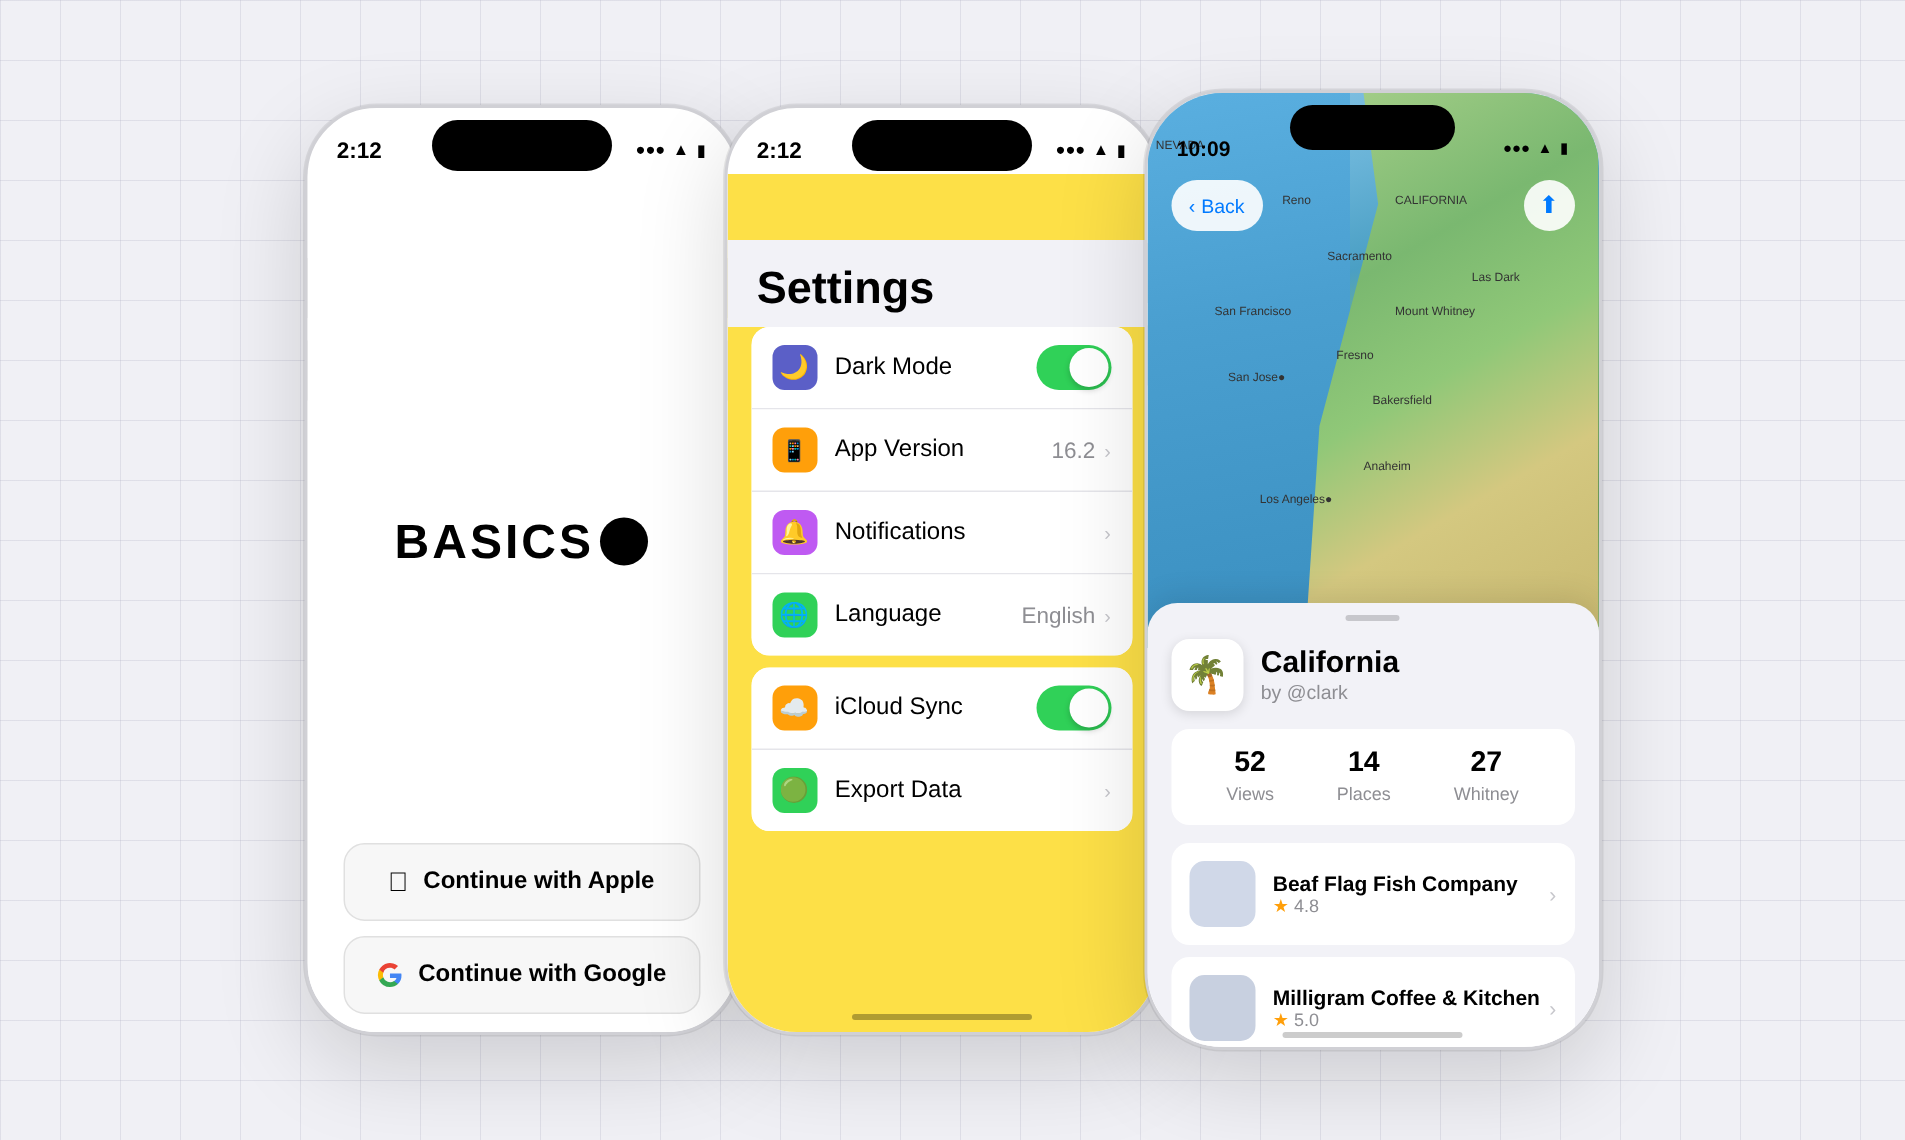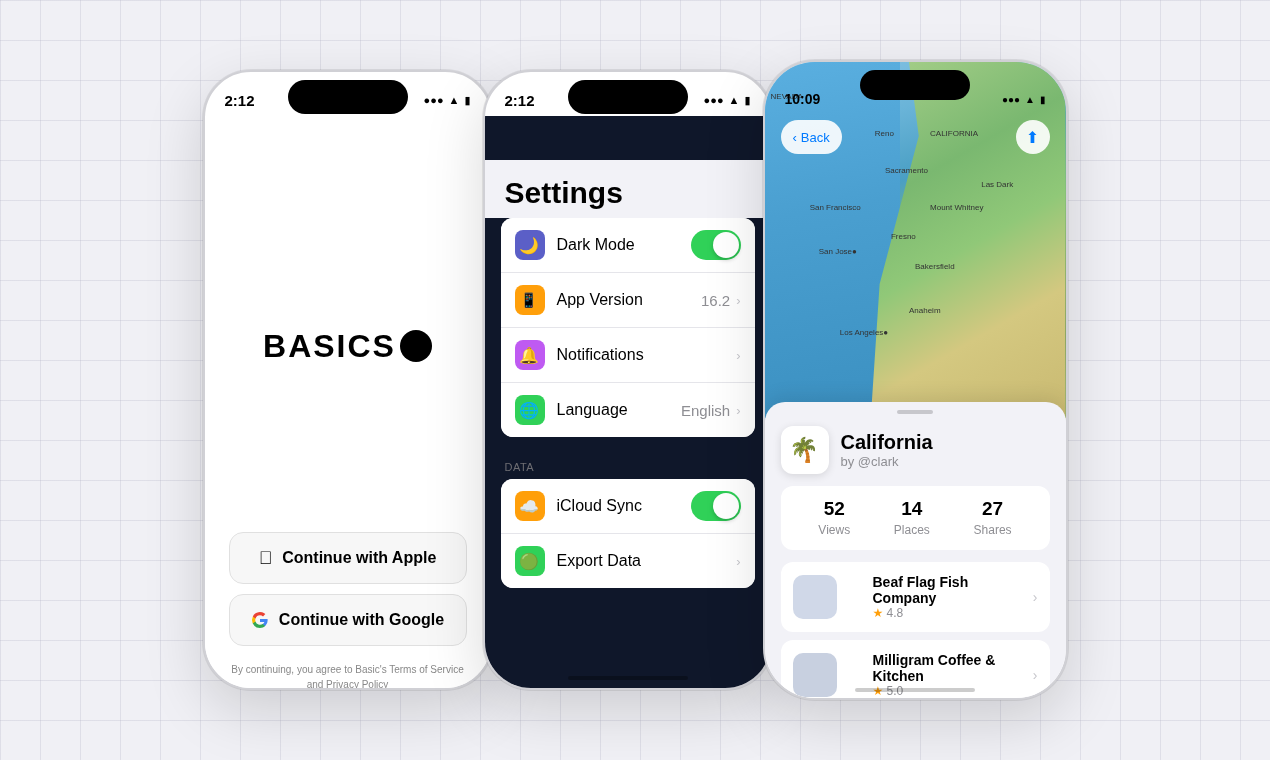--- a/index.html
+++ b/index.html
@@ -197,21 +197,21 @@
 
     .basics-terms {
       font-size: 10px;
       color: #888;
       text-align: center;
       line-height: 1.5;
     }
 
     
     .settings-screen {
-      background: #0f172a;
+      background: #fde047;
       height: 100%;
       padding-top: 44px;
     }
 
     .settings-title {
       font-size: 30px;
       font-weight: 700;
       padding: 16px 20px 8px;
       color: #000;
       background: #f2f2f7;
@@ -465,21 +465,20 @@
       padding: 0 16px;
     }
 
     .place-item {
       display: flex;
       align-items: center;
       background: #fff;
       border-radius: 12px;
       padding: 12px;
       margin-bottom: 8px;
-      gap: 24px;
     }
 
     .place-thumb {
       width: 44px;
       height: 44px;
       border-radius: 10px;
       background: #d0d8e8;
       margin-right: 12px;
       flex-shrink: 0;
     }
@@ -546,23 +545,20 @@
             <svg class="google-icon" viewBox="0 0 18 18">
               <path fill="#4285F4" d="M16.51 8H8.98v3h4.3c-.18 1-.74 1.48-1.6 2.04v2.01h2.6a7.8 7.8 0 0 0 2.38-5.88c0-.57-.05-.66-.15-1.18z"></path>
               <path fill="#34A853" d="M8.98 17c2.16 0 3.97-.72 5.3-1.94l-2.6-2a4.8 4.8 0 0 1-7.18-2.54H1.83v2.07A8 8 0 0 0 8.98 17z"></path>
               <path fill="#FBBC05" d="M4.5 10.52a4.8 4.8 0 0 1 0-3.04V5.41H1.83a8 8 0 0 0 0 7.18l2.67-2.07z"></path>
               <path fill="#EA4335" d="M8.98 4.18c1.17 0 2.23.4 3.06 1.2l2.3-2.3A8 8 0 0 0 1.83 5.4L4.5 7.49a4.77 4.77 0 0 1 4.48-3.31z"></path>
             </svg>
             <span>Continue with Google</span>
           </button>
         </div>
 
-        <div class="basics-terms">
-          <span>By continuing, you agree to Basic's Terms of Service and Privacy Policy</span>
-        </div>
       </div>
     </div>
   </div>
 
   <div class="phone phone-middle">
     <div class="screen-content">
 
       <div class="status-bar">
         <span class="status-time">2:12</span>
         <div class="dynamic-island"></div>
@@ -601,21 +597,20 @@
           </div>
 
           <div class="settings-item">
             <div class="settings-icon icon-lang">🌐</div>
             <span class="settings-label">Language</span>
             <span class="settings-value">English</span>
             <span class="chevron">›</span>
           </div>
         </div>
 
-        <div class="settings-section-header">DATA</div>
 
         <div class="settings-group">
 
           <div class="settings-item">
             <div class="settings-icon" style="background:#ff9f0a;">☁️</div>
             <span class="settings-label">iCloud Sync</span>
             <div class="toggle"></div>
           </div>
 
           <div class="settings-item">
@@ -641,21 +636,21 @@
           <span style="font-size:10px;">▲</span>
           <span style="font-size:10px;">▮</span>
         </div>
       </div>
 
       <div class="map-area">
         <div class="map-bg">
           <div class="map-water"></div>
           <div class="map-land"></div>
 
-          <span class="map-city-label" style="left:30%;top:18%;margin-left:20px;">Reno</span>
+          <span class="map-city-label" style="left:30%;top:18%;">Reno</span>
           <span class="map-city-label" style="left:40%;top:28%;">Sacramento</span>
           <span class="map-city-label" style="left:15%;top:38%;">San Francisco</span>
           <span class="map-city-label" style="left:18%;top:50%;">San Jose●</span>
           <span class="map-city-label" style="left:42%;top:46%;">Fresno</span>
           <span class="map-city-label" style="left:55%;top:38%;">Mount Whitney</span>
           <span class="map-city-label" style="left:50%;top:54%;">Bakersfield</span>
           <span class="map-city-label" style="left:72%;top:32%;">Las Dark</span>
           <span class="map-city-label" style="left:25%;top:72%;">Los Angeles●</span>
           <span class="map-city-label" style="left:48%;top:66%;text-align:right;">Anaheim</span>
           <span class="map-city-label" style="left:2%;top:8%;">NEVADA</span>
@@ -690,21 +685,21 @@
           <div class="stat-item">
             <span class="stat-number">52</span>
             <span class="stat-label">Views</span>
           </div>
           <div class="stat-item">
             <span class="stat-number">14</span>
             <span class="stat-label">Places</span>
           </div>
           <div class="stat-item">
             <span class="stat-number">27</span>
-            <span class="stat-label">Shares</span>
+            <span class="stat-label">Whitney</span>
           </div>
         </div>
 
         <div class="place-list">
           <div class="place-item">
             <div class="place-thumb"></div>
             <div class="place-info">
               <div class="place-name">Beaf Flag Fish Company</div>
               <div class="place-rating">
                 <span class="star">★</span>

